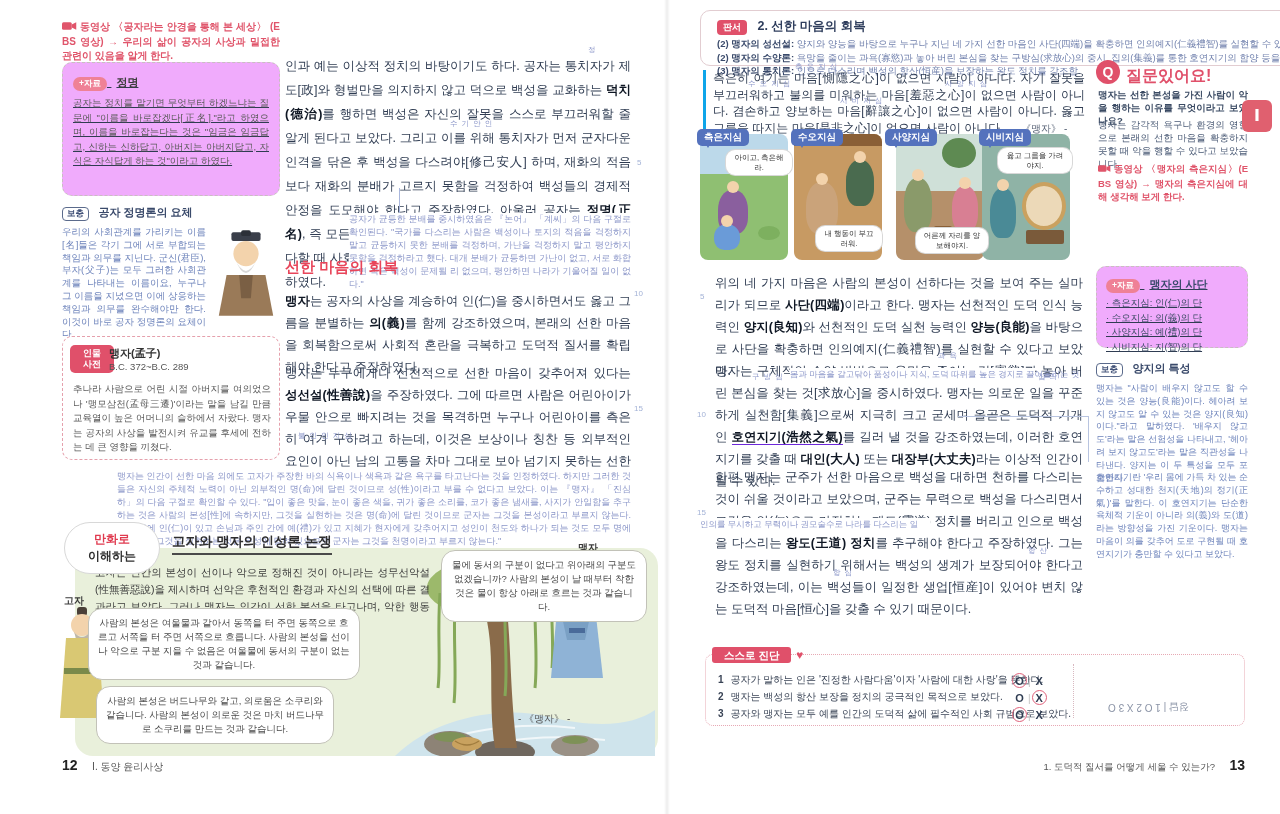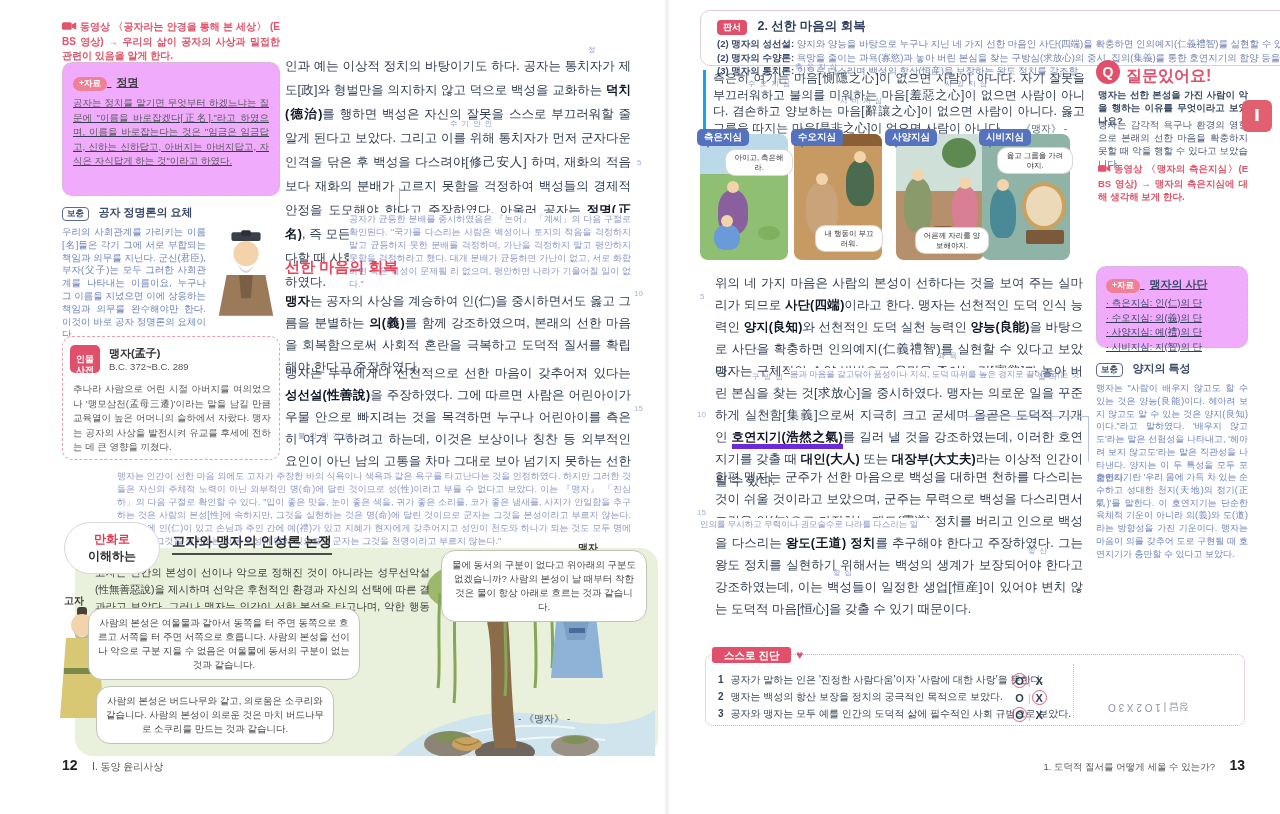--- a/index.html
+++ b/index.html
@@ -13,25 +13,25 @@
   .camicon{display:inline-block;vertical-align:-1px;margin-right:3px;}
   .pill-pink{display:inline-block;background:#ef8196;color:#fff;border-radius:9px;font-size:8.5px;font-weight:bold;padding:1px 6px;}
   .pill-red{display:inline-block;background:#e0506a;color:#fff;border-radius:4px;font-size:9px;font-weight:bold;padding:1px 6px;}
   .pill-out{display:inline-block;border:1px solid #5b6b8c;color:#44547a;border-radius:4px;font-size:8.5px;font-weight:bold;padding:0 4px;}
   .boxtitle{font-weight:bold;color:#3c3c3c;font-size:11px;margin-left:5px;}
   .boxtitle-navy{font-weight:bold;color:#3a4a6b;font-size:11px;margin-left:5px;text-align:right;}
   .dashedbox{border:1.5px dashed #c9bfc0;border-radius:10px;background:#f0abfc;padding:9px 10px;box-sizing:border-box;text-decoration:underline;}
   .smallbody{font-size:9.5px;line-height:14.5px;color:#5a5a5a;text-align:justify;word-break:break-all;margin-top:5px;}
   .bluebody{font-size:9.5px;line-height:12.8px;color:#6d83bb;text-align:justify;word-break:break-all;margin-top:5px;}
   .person-box{border:1.5px dashed #e5a0ac;border-radius:10px;background:#fff;box-sizing:border-box;}
-  .person-tag{position:absolute;left:7px;top:8px;width:30px;height:28px;background:#e0506a;color:#fff;
-              font-size:9px;font-weight:bold;line-height:11px;text-align:center;border-radius:5px;padding-top:9px;box-sizing:border-box;}
+  .person-tag{position:absolute;left:7px;top:8px;width:44px;height:28px;background:#e0506a;color:#fff;
+              font-size:9px;font-weight:bold;line-height:11px;text-align:center;border-radius:5px;padding-top:3px;box-sizing:border-box;}
   .mainp{font-size:12.5px;line-height:24px;color:#2f3c52;text-align:justify;word-break:break-all;}
   .mainp b{color:#0f1724;}
-  .u-line{border-bottom:5px solid #6d28d9;}
+  .u-line{border-bottom:1px solid #6d28d9;}
   .redhead{font-size:15px;font-weight:bold;color:#e8455a;}
   .annot{font-size:9px;line-height:13px;color:#8b96c9;text-align:justify;word-break:break-all;background:#fff;}
   .ruby{font-size:7.5px;color:#8b96c9;letter-spacing:1px;white-space:nowrap;}
   .lineno{font-size:8px;color:#a3b2d6;}
   .quote{font-size:12px;line-height:16.5px;color:#2f3c52;text-align:justify;word-break:break-all;
          border-left:3px solid #0ea5e9;padding-left:7px;}
   .qsrc{font-size:10px;color:#5a6578;margin-left:8px;white-space:nowrap;}
   
   .toon-panel{background:#e9f0db;border-radius:18px;}
   .toon-badge{background:#fff;border:1.5px solid #d8d8d8;border-radius:26px;text-align:center;padding-top:8px;box-sizing:border-box;}

